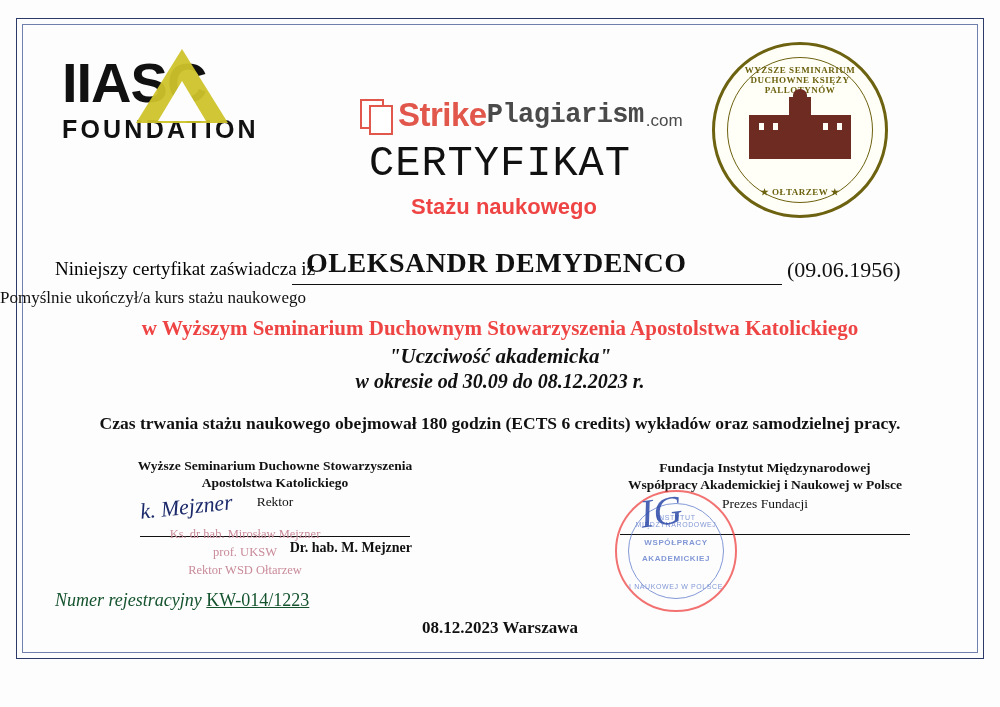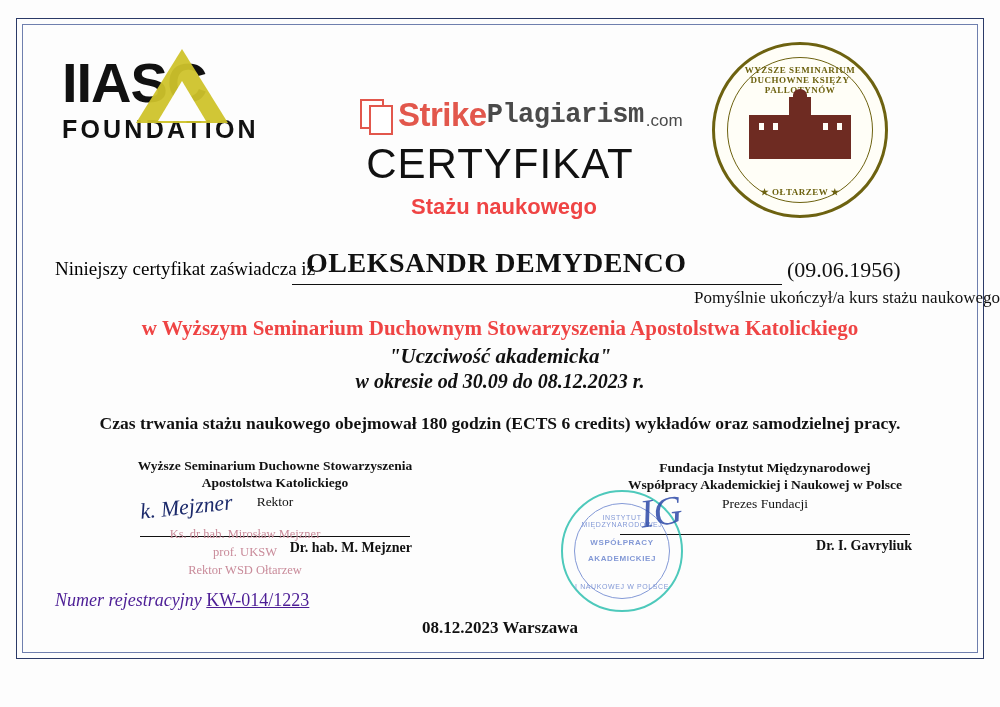--- a/index.html
+++ b/index.html
@@ -198,21 +198,21 @@
   }
   .seal-text-top { top: 20px; }
   .seal-text-bottom { bottom: 18px; }
 
   
   .title {
     position: absolute;
     left: 0; right: 0;
     top: 140px;
     text-align: center;
-    font-family: Liberation Sans, sans-serif;
+    font-family: Liberation Mono, monospace;
     font-size: 42px;
     letter-spacing: 1px;
     color: #111;
   }
   .subtitle {
     position: absolute;
     left: 8px; right: 0;
     top: 194px;
     text-align: center;
     font-family: "Liberation Sans", sans-serif;
@@ -252,21 +252,21 @@
     left: 787px;
     top: 257px;
     font-family: "Liberation Serif", serif;
     font-size: 22px;
     color: #111;
   }
   .line-completed {
     position: absolute;
     left: 0; right: 0;
     top: 288px;
-    text-align: right;
+    text-align: left;
     font-family: "Liberation Serif", serif;
     font-size: 17px;
     color: #111;
   }
   .line-institution {
     position: absolute;
     left: 0; right: 0;
     top: 316px;
     text-align: center;
     font-family: "Liberation Serif", serif;
@@ -371,26 +371,26 @@
     top: 494px;
     font-family: "Liberation Serif", serif;
     font-size: 22px;
     font-style: italic;
     color: #1c2a6b;
     transform: rotate(-6deg);
   }
   
   .stamp-round {
     position: absolute;
-    left: 561px;
+    left: 615px;
     top: 490px;
     width: 118px;
     height: 118px;
     border-radius: 50%;
-    border: 2px solid #14b8a6;
+    border: 2px solid #ef4444;
     opacity: 0.75;
   }
   .stamp-round-inner {
     position: absolute;
     left: 11px; top: 11px; right: 11px; bottom: 11px;
     border-radius: 50%;
     border: 1px solid #5a77c9;
   }
   .stamp-text {
     position: absolute;
@@ -418,21 +418,21 @@
   }
 
   
   .reg-number {
     position: absolute;
     left: 55px;
     top: 590px;
     font-family: "Liberation Serif", serif;
     font-size: 18px;
     font-style: italic;
-    color: #4c1d95;
+    color: #14532d;
   }
   .reg-number .value {
     font-style: normal;
     text-decoration: underline;
   }
   .date-place {
     position: absolute;
     left: 0; right: 0;
     top: 618px;
     text-align: center;
@@ -507,21 +507,20 @@
     <div>Ks. dr hab. Mirosław Mejzner</div>
     <div>prof. UKSW</div>
     <div>Rektor WSD Ołtarzew</div>
   </div>
 
   <div class="sig-right">
     <div class="sig-org">Fundacja Instytut Międzynarodowej</div>
     <div class="sig-org">Współpracy Akademickiej i Naukowej w Polsce</div>
     <div class="sig-role">Prezes Fundacji</div>
     <div class="sig-rule-right"></div>
-    <div class="sig-name">Dr. I. Gavryliuk</div>
   </div>
 
   <div class="stamp-round">
     <div class="stamp-round-inner"></div>
     <div class="stamp-text t1">INSTYTUT MIĘDZYNARODOWEJ</div>
     <div class="stamp-text t2">WSPÓŁPRACY</div>
     <div class="stamp-text t3">AKADEMICKIEJ</div>
     <div class="stamp-text t4">I NAUKOWEJ W POLSCE</div>
   </div>
   <div class="handwriting-right">IG</div>

